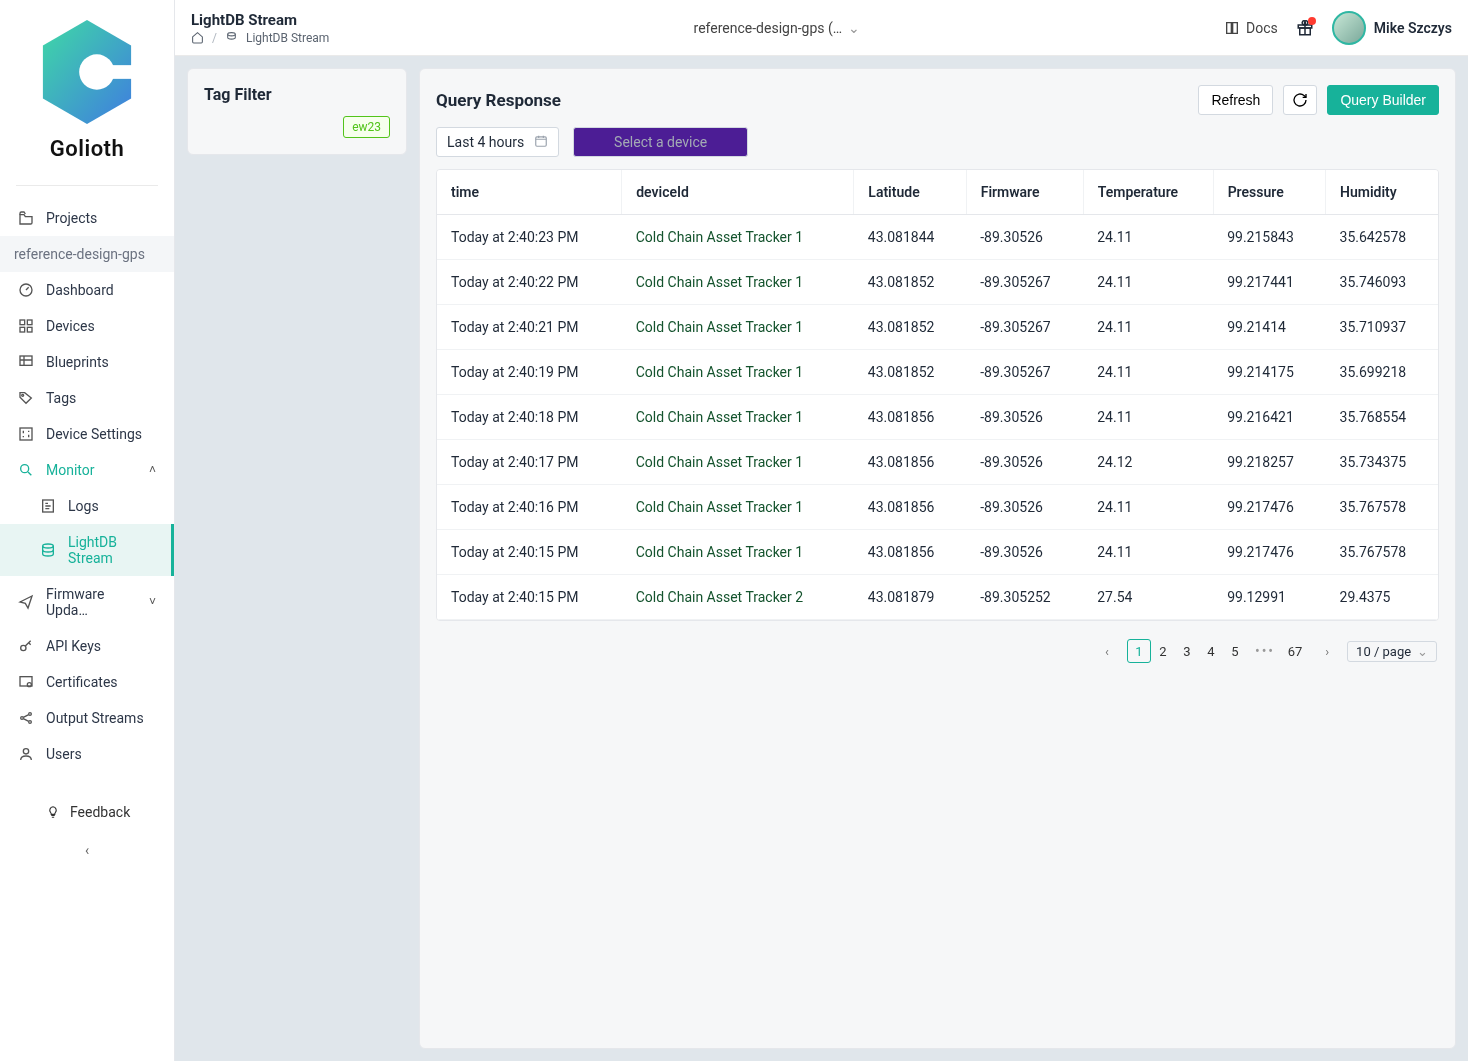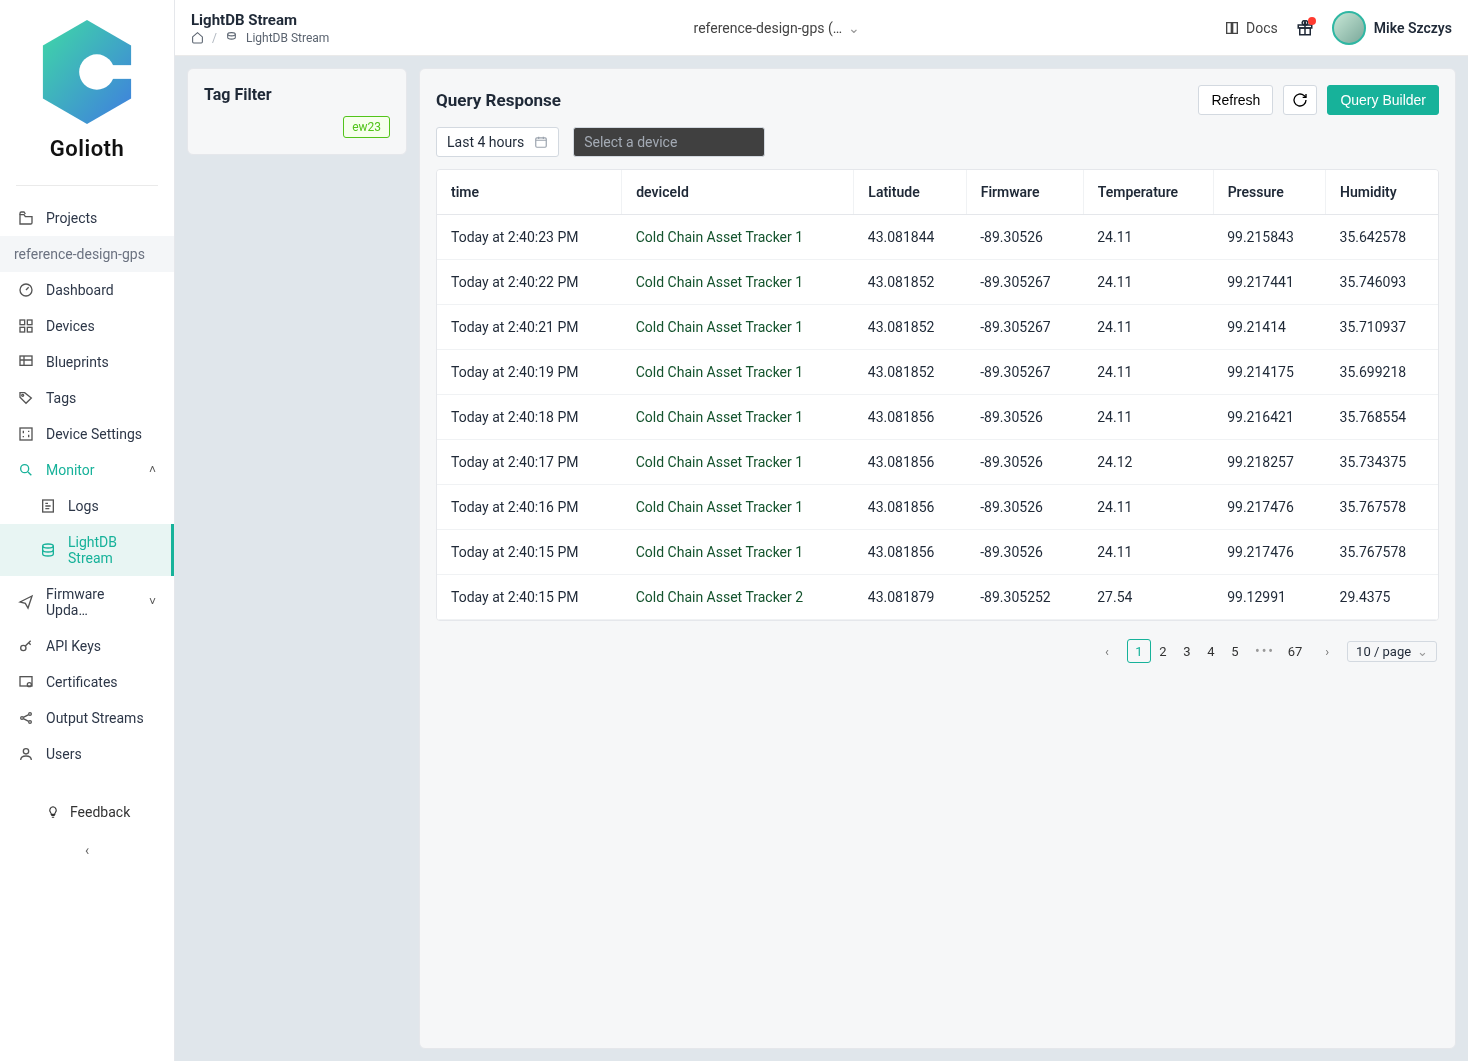--- a/index.html
+++ b/index.html
@@ -44,22 +44,22 @@
   .tag-title { font-size: 16px; font-weight: 700; margin-bottom: 12px; }
   .tag-chip { display: inline-block; border: 1px solid #52c41a; color: #52c41a; background: #f6ffed; padding: 0 8px; height: 22px; line-height: 20px; border-radius: 3px; font-size: 12px; float:right;}
   .main-panel { flex: 1; padding: 16px 16px 10px; display:flex; flex-direction:column; gap: 12px;}
   .mp-head { display:flex; align-items:center; }
   .qr-title { font-size: 17px; font-weight: 700; }
   .mp-actions { margin-left:auto; display:flex; gap:10px;}
   .btn { border:1px solid #d3d9e0; background:#fff; padding:0 12px; border-radius:3px; cursor:pointer; font-size:14px; display:inline-flex; align-items:center; gap:6px;}
   .btn.icon{padding:6px 8px;}
   .btn.primary{background:#17b29a;border-color:#17b29a;color:#fff;}
   .filter-row{display:flex;gap:14px;}
-  .time-sel{border:1px solid #d3d9e0;background:#fff;border-radius:3px;padding:6px 10px;display:flex;align-items:center;gap:10px;font-size:14px;}
-  .dev-sel{border:1px solid #d3d9e0;background:#404040;border-radius:3px;padding:6px 10px;width:192px;color:#a3aab4;font-size:14px;}
+  .time-sel{border:1px solid #d3d9e0;background:#fff;border-radius:3px;padding:6px 10px;display:flex;align-items:flex-start;gap:10px;font-size:14px;}
+  .dev-sel{border:1px solid #d3d9e0;background:#4c1d95;border-radius:3px;padding:6px 10px;width:175px;color:#a3aab4;font-size:14px;text-align:center;}
   
   table.data { width: 100%; border-collapse: collapse; background: #fff; }
   table.data th { text-align:left; font-weight:600; font-size:14px; padding:14px 14px; border-bottom:1px solid #e5e7eb; border-right:1px solid #f0f2f4;}
   table.data th:last-child{border-right:none;}
   table.data td { padding:14px 14px; border-bottom:1px solid #f0f2f4; font-size:14px; }
   table.data td.link{color:#14532d;cursor:pointer;}
   .table-wrap{border:1px solid #e5e7eb;border-radius:4px;overflow:hidden;}
   
   .pager{display:flex;align-items:center;justify-content:flex-end;gap:8px;padding:6px 2px 0;}
   .pager .pbtn{min-width:24px;height:24px;display:inline-flex;align-items:center;justify-content:center;border:1px solid transparent;border-radius:3px;cursor:pointer;font-size:13px;color:#333;}

